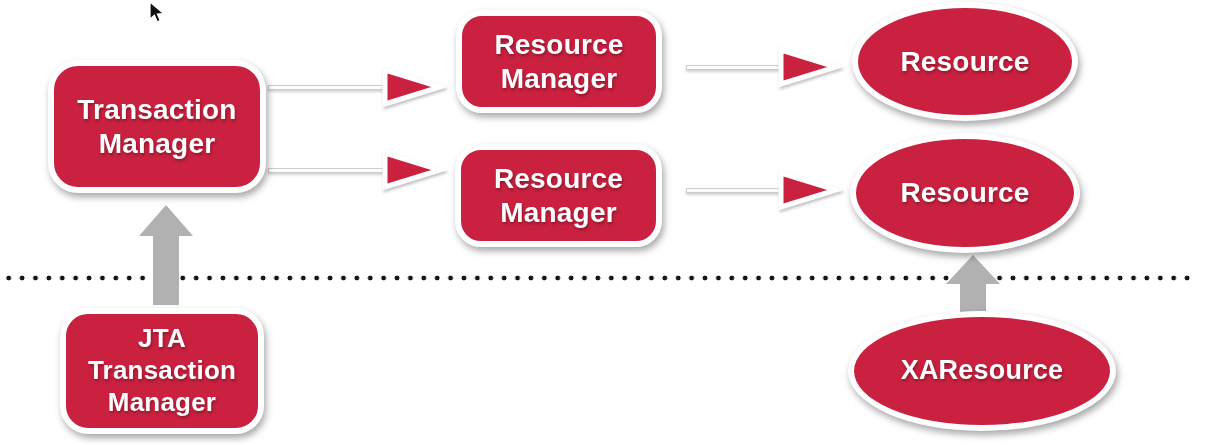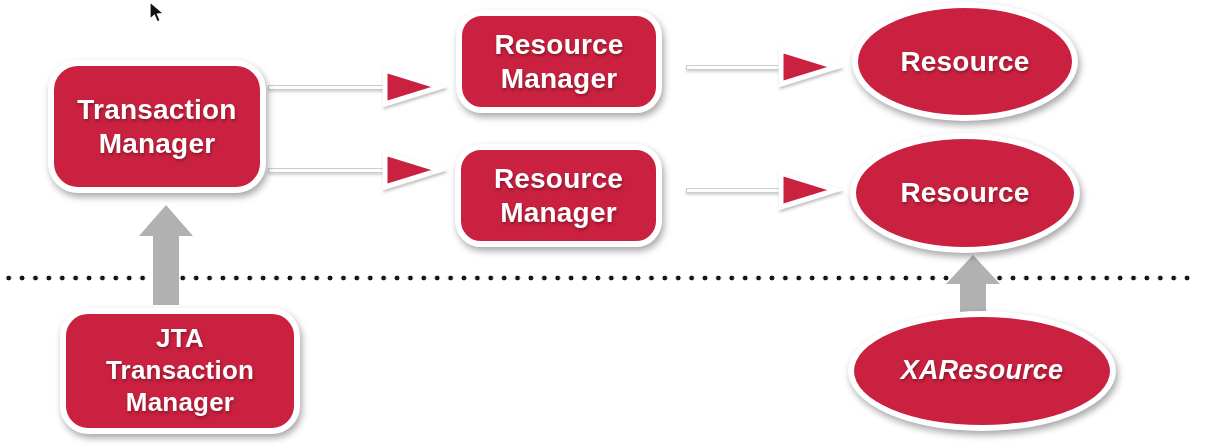--- a/index.html
+++ b/index.html
@@ -42,21 +42,21 @@
     letter-spacing: 0.2px;
   }
   .node--jta .label-line { font-size: 26px; line-height: 1.22; }
 
   #node-transaction-manager { left: 48px;  top: 60px;  width: 218px; height: 133px; }
   #node-resource-manager-1  { left: 456px; top: 10px;  width: 206px; height: 103px; border-radius: 26px; }
   #node-resource-manager-2  { left: 455px; top: 144px; width: 207px; height: 103px; border-radius: 26px; }
   #node-resource-1          { left: 852px; top: 2px;   width: 226px; height: 119px; }
   #node-resource-2          { left: 850px; top: 133px; width: 230px; height: 120px; }
   #node-xa-resource         { left: 848px; top: 311px; width: 268px; height: 120px; }
-  #node-jta                 { left: 60px;  top: 308px; width: 240px; height: 126px; border-radius: 28px; }
+  #node-jta                 { left: 60px;  top: 308px; width: 204px; height: 126px; border-radius: 28px; }
 
   
   .conn-line {
     position: absolute;
     height: 5px;
     box-sizing: border-box;
     background: #fdfdfd;
     border: 1px solid #cccccc;
     box-shadow: 0 2px 3px rgba(0,0,0,0.18);
     z-index: 2;
@@ -163,20 +163,20 @@
     <span class="label-line">Resource</span>
   </div>
 
   <div class="node node--rect node--jta" id="node-jta">
     <span class="label-line">JTA</span>
     <span class="label-line">Transaction</span>
     <span class="label-line">Manager</span>
   </div>
 
   <div class="node node--ellipse" id="node-xa-resource">
-    <span class="label-line" style="font-size:27px;font-style:italic;">XAResource</span>
+    <span class="label-line" style="font-size:27px;">XAResource</span>
   </div>
 
   <svg class="cursor" width="17" height="24" viewBox="0 0 17 24">
     <path d="M1 1 L1 18 L5.4 14.2 L8.2 20.8 L11.2 19.5 L8.4 13.1 L14.5 12.6 Z" fill="#111111" stroke="#ffffff" stroke-width="1.2"></path>
   </svg>
 
 </div>
 
 </body></html>

